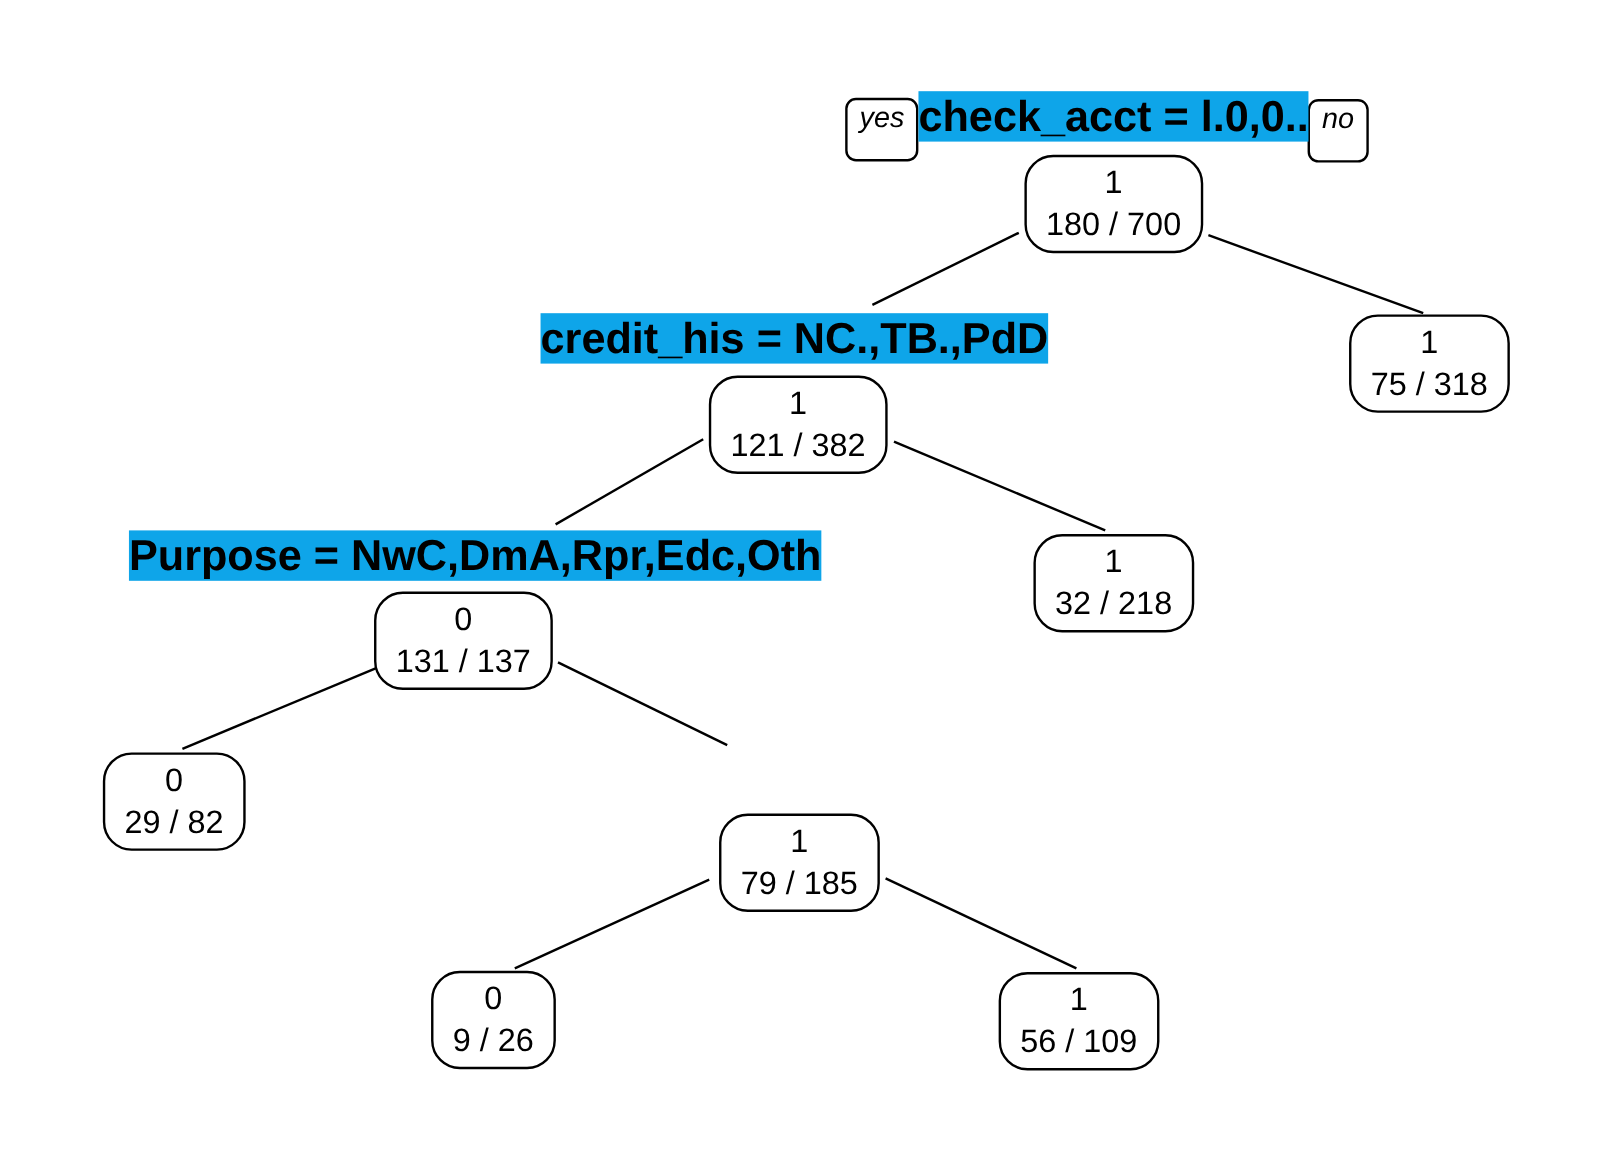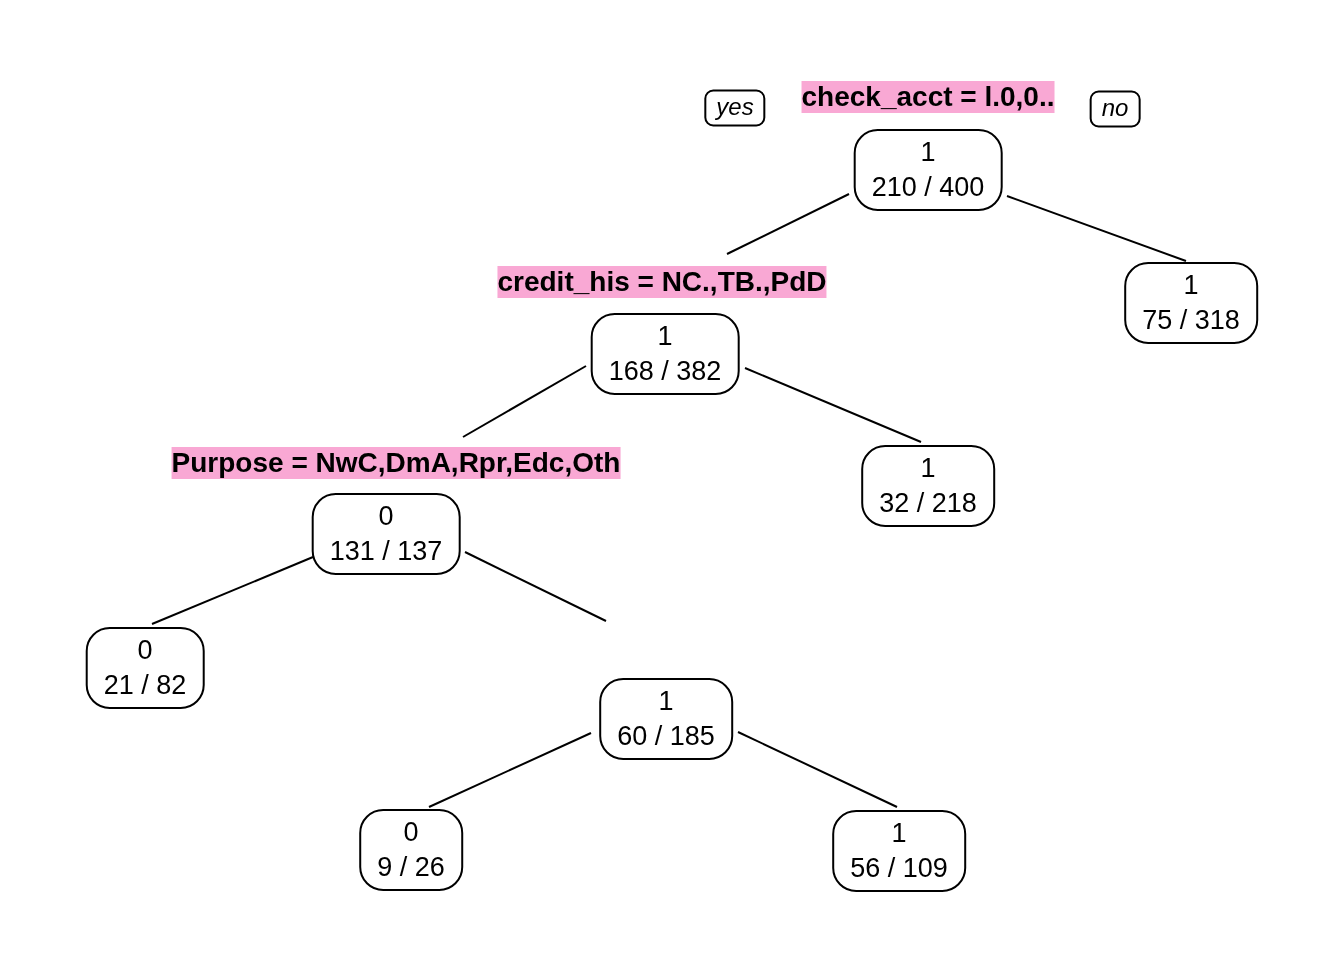--- a/index.html
+++ b/index.html
@@ -23,33 +23,33 @@
     text-align: center;
     font-size: 27px;
     line-height: 35px;
     padding: 4px 16px;
     white-space: nowrap;
   }
   .split {
     position: absolute;
     transform: translate(-50%, -50%);
     font-weight: bold;
-    font-size: 28px;
+    font-size: 36px;
     white-space: nowrap;
-    background: #f9a8d4;
+    background: #0ea5e9;
   }
   .branch {
     position: absolute;
     transform: translate(-50%, -50%);
     font-style: italic;
     font-size: 24px;
     line-height: 28px;
     border: 2px solid #000000;
     border-radius: 9px;
-    padding: 1px 10px 4px 10px;
+    padding: 1px 10px 20px 10px;
     background: #ffffff;
     white-space: nowrap;
   }
 </style>
 </head>
 <body>
 
 <div class="canvas">
 
   <svg class="edges" viewBox="0 0 1344 960" xmlns="http://www.w3.org/2000/svg">
@@ -69,51 +69,51 @@
   <div class="branch" style="left:1115px; top:109px;">
     <span>no</span>
   </div>
 
   <div class="split" style="left:928px; top:97px;">check_acct = l.0,0..</div>
   <div class="split" style="left:662px; top:282px;">credit_his = NC.,TB.,PdD</div>
   <div class="split" style="left:396px; top:463px;">Purpose = NwC,DmA,Rpr,Edc,Oth</div>
 
   <div class="node" style="left:928px; top:170px;">
     <div>1</div>
-    <div>210 / 400</div>
+    <div>180 / 700</div>
   </div>
 
   <div class="node" style="left:665px; top:354px;">
     <div>1</div>
-    <div>168 / 382</div>
+    <div>121 / 382</div>
   </div>
 
   <div class="node" style="left:1191px; top:303px;">
     <div>1</div>
     <div>75 / 318</div>
   </div>
 
   <div class="node" style="left:386px; top:534px;">
     <div>0</div>
     <div>131 / 137</div>
   </div>
 
   <div class="node" style="left:928px; top:486px;">
     <div>1</div>
     <div>32 / 218</div>
   </div>
 
   <div class="node" style="left:145px; top:668px;">
     <div>0</div>
-    <div>21 / 82</div>
+    <div>29 / 82</div>
   </div>
 
   <div class="node" style="left:666px; top:719px;">
     <div>1</div>
-    <div>60 / 185</div>
+    <div>79 / 185</div>
   </div>
 
   <div class="node" style="left:411px; top:850px;">
     <div>0</div>
     <div>9 / 26</div>
   </div>
 
   <div class="node" style="left:899px; top:851px;">
     <div>1</div>
     <div>56 / 109</div>

